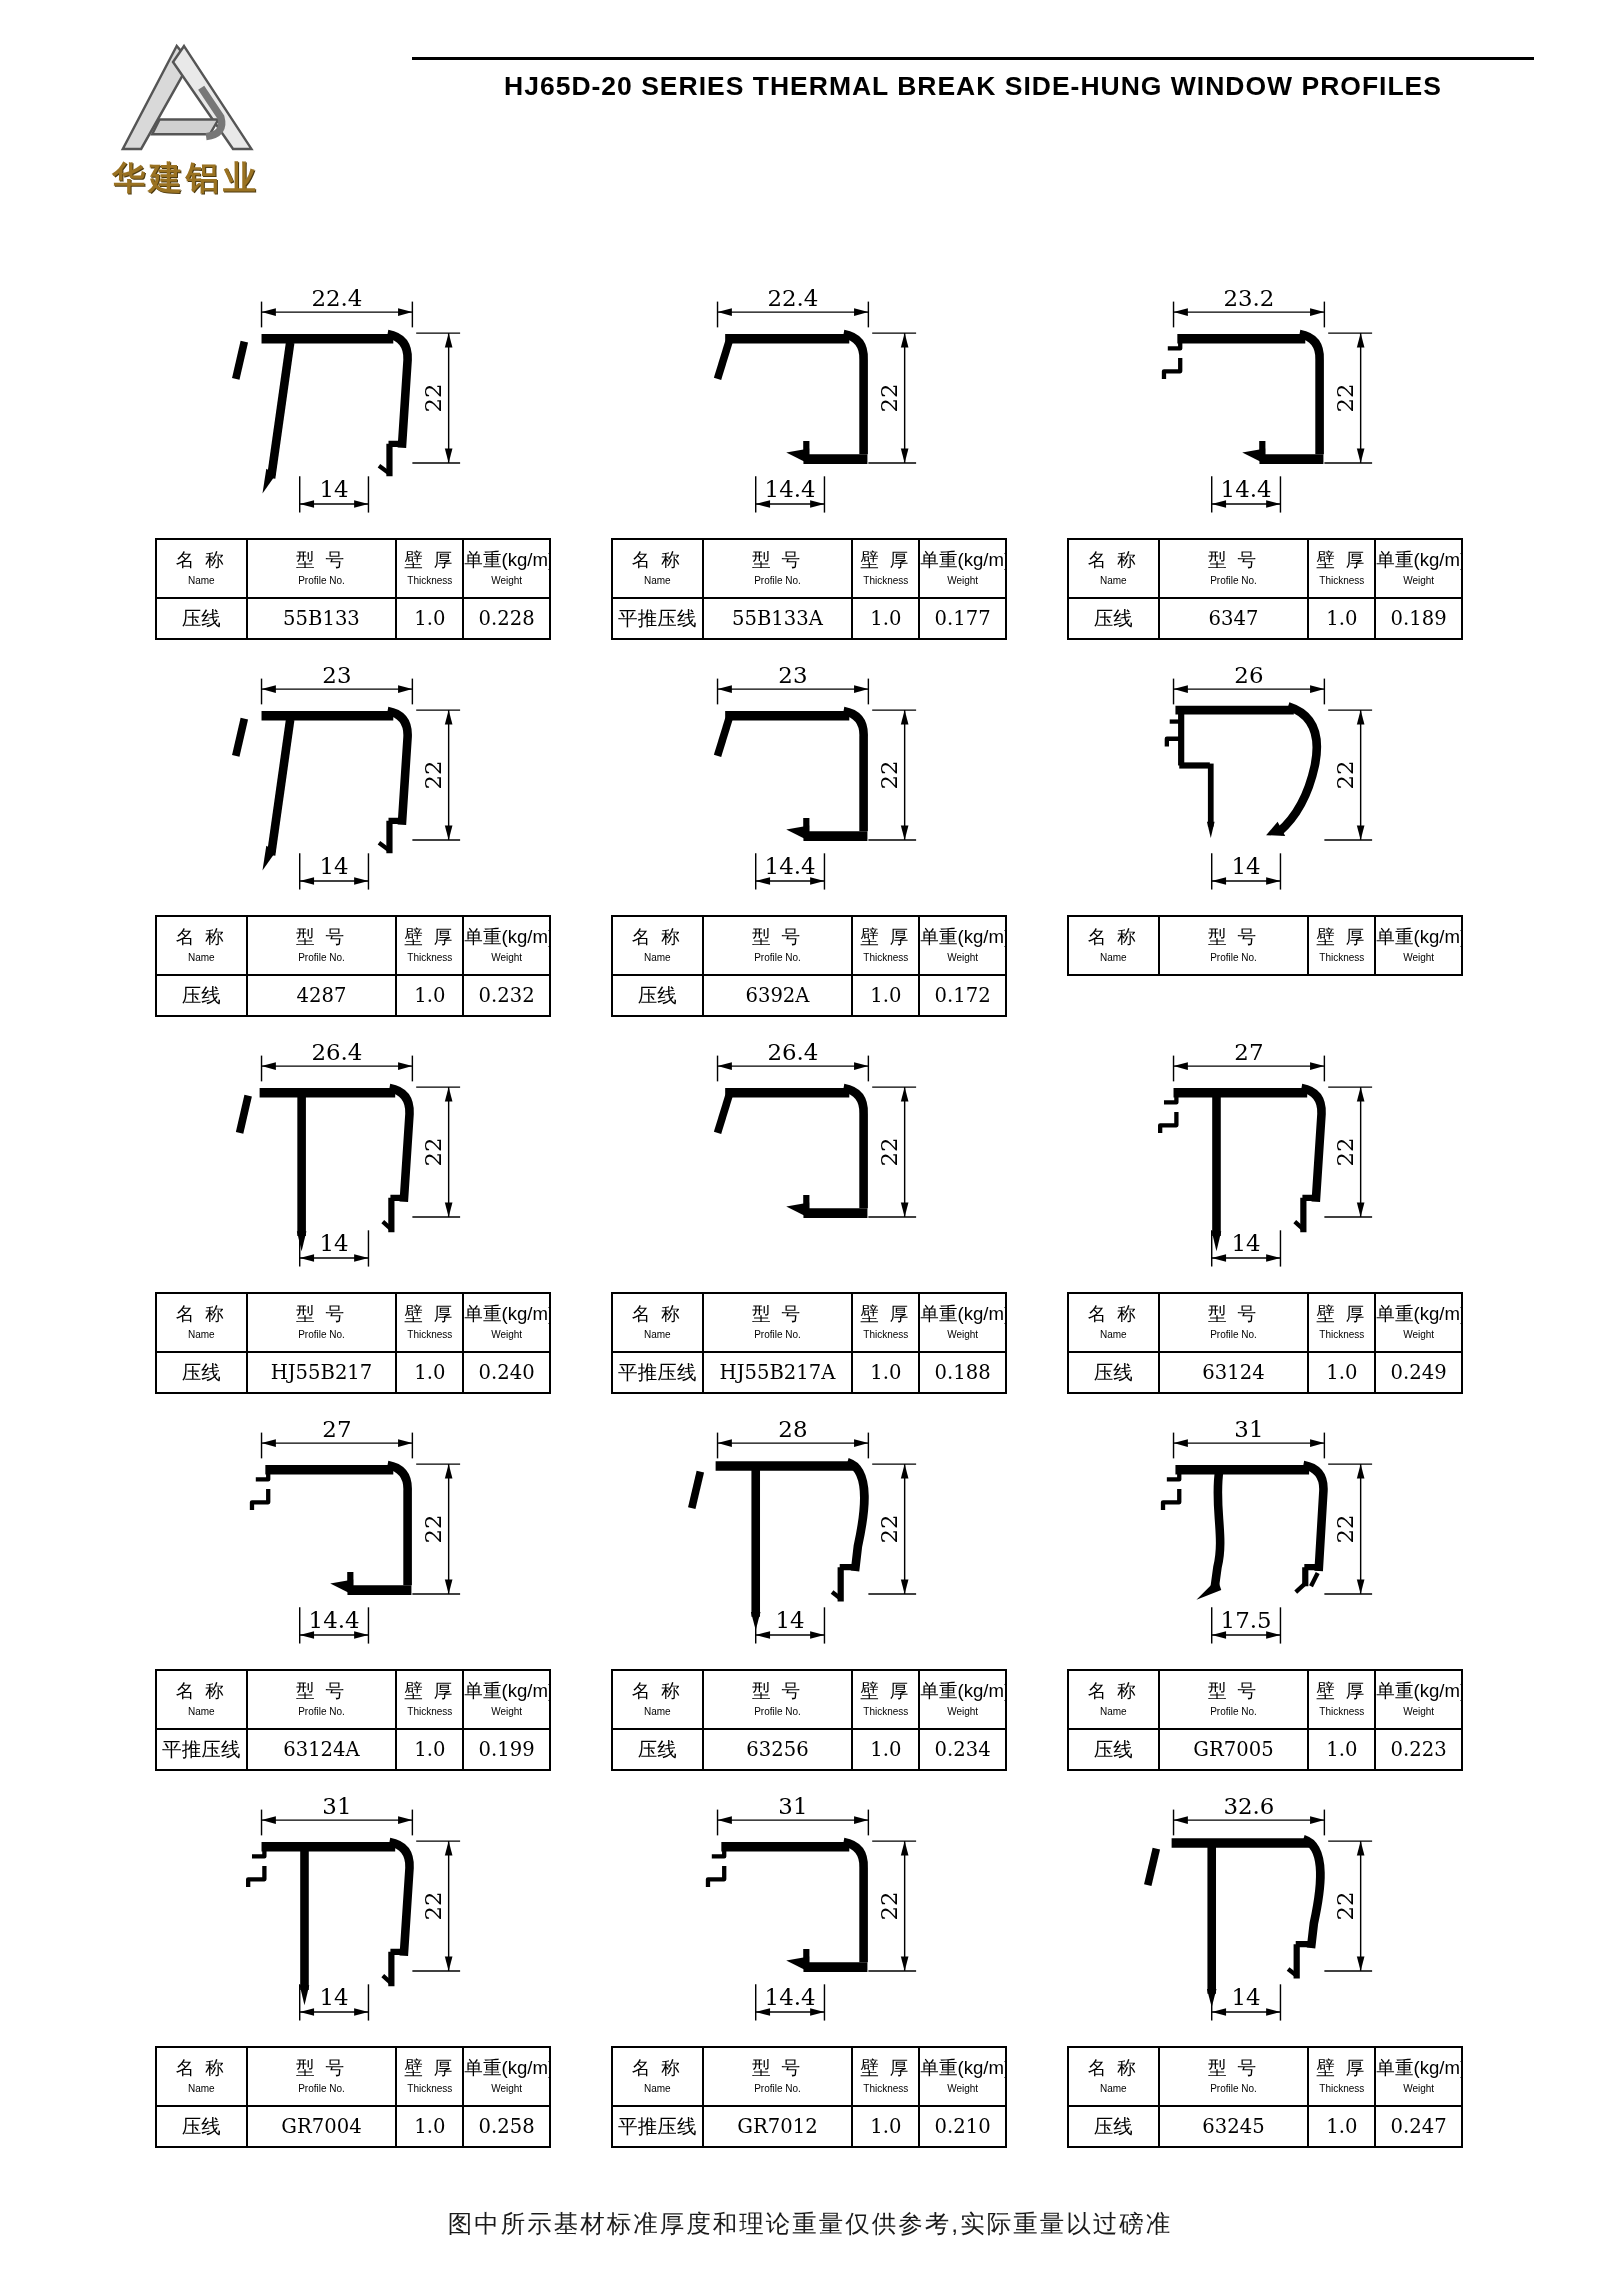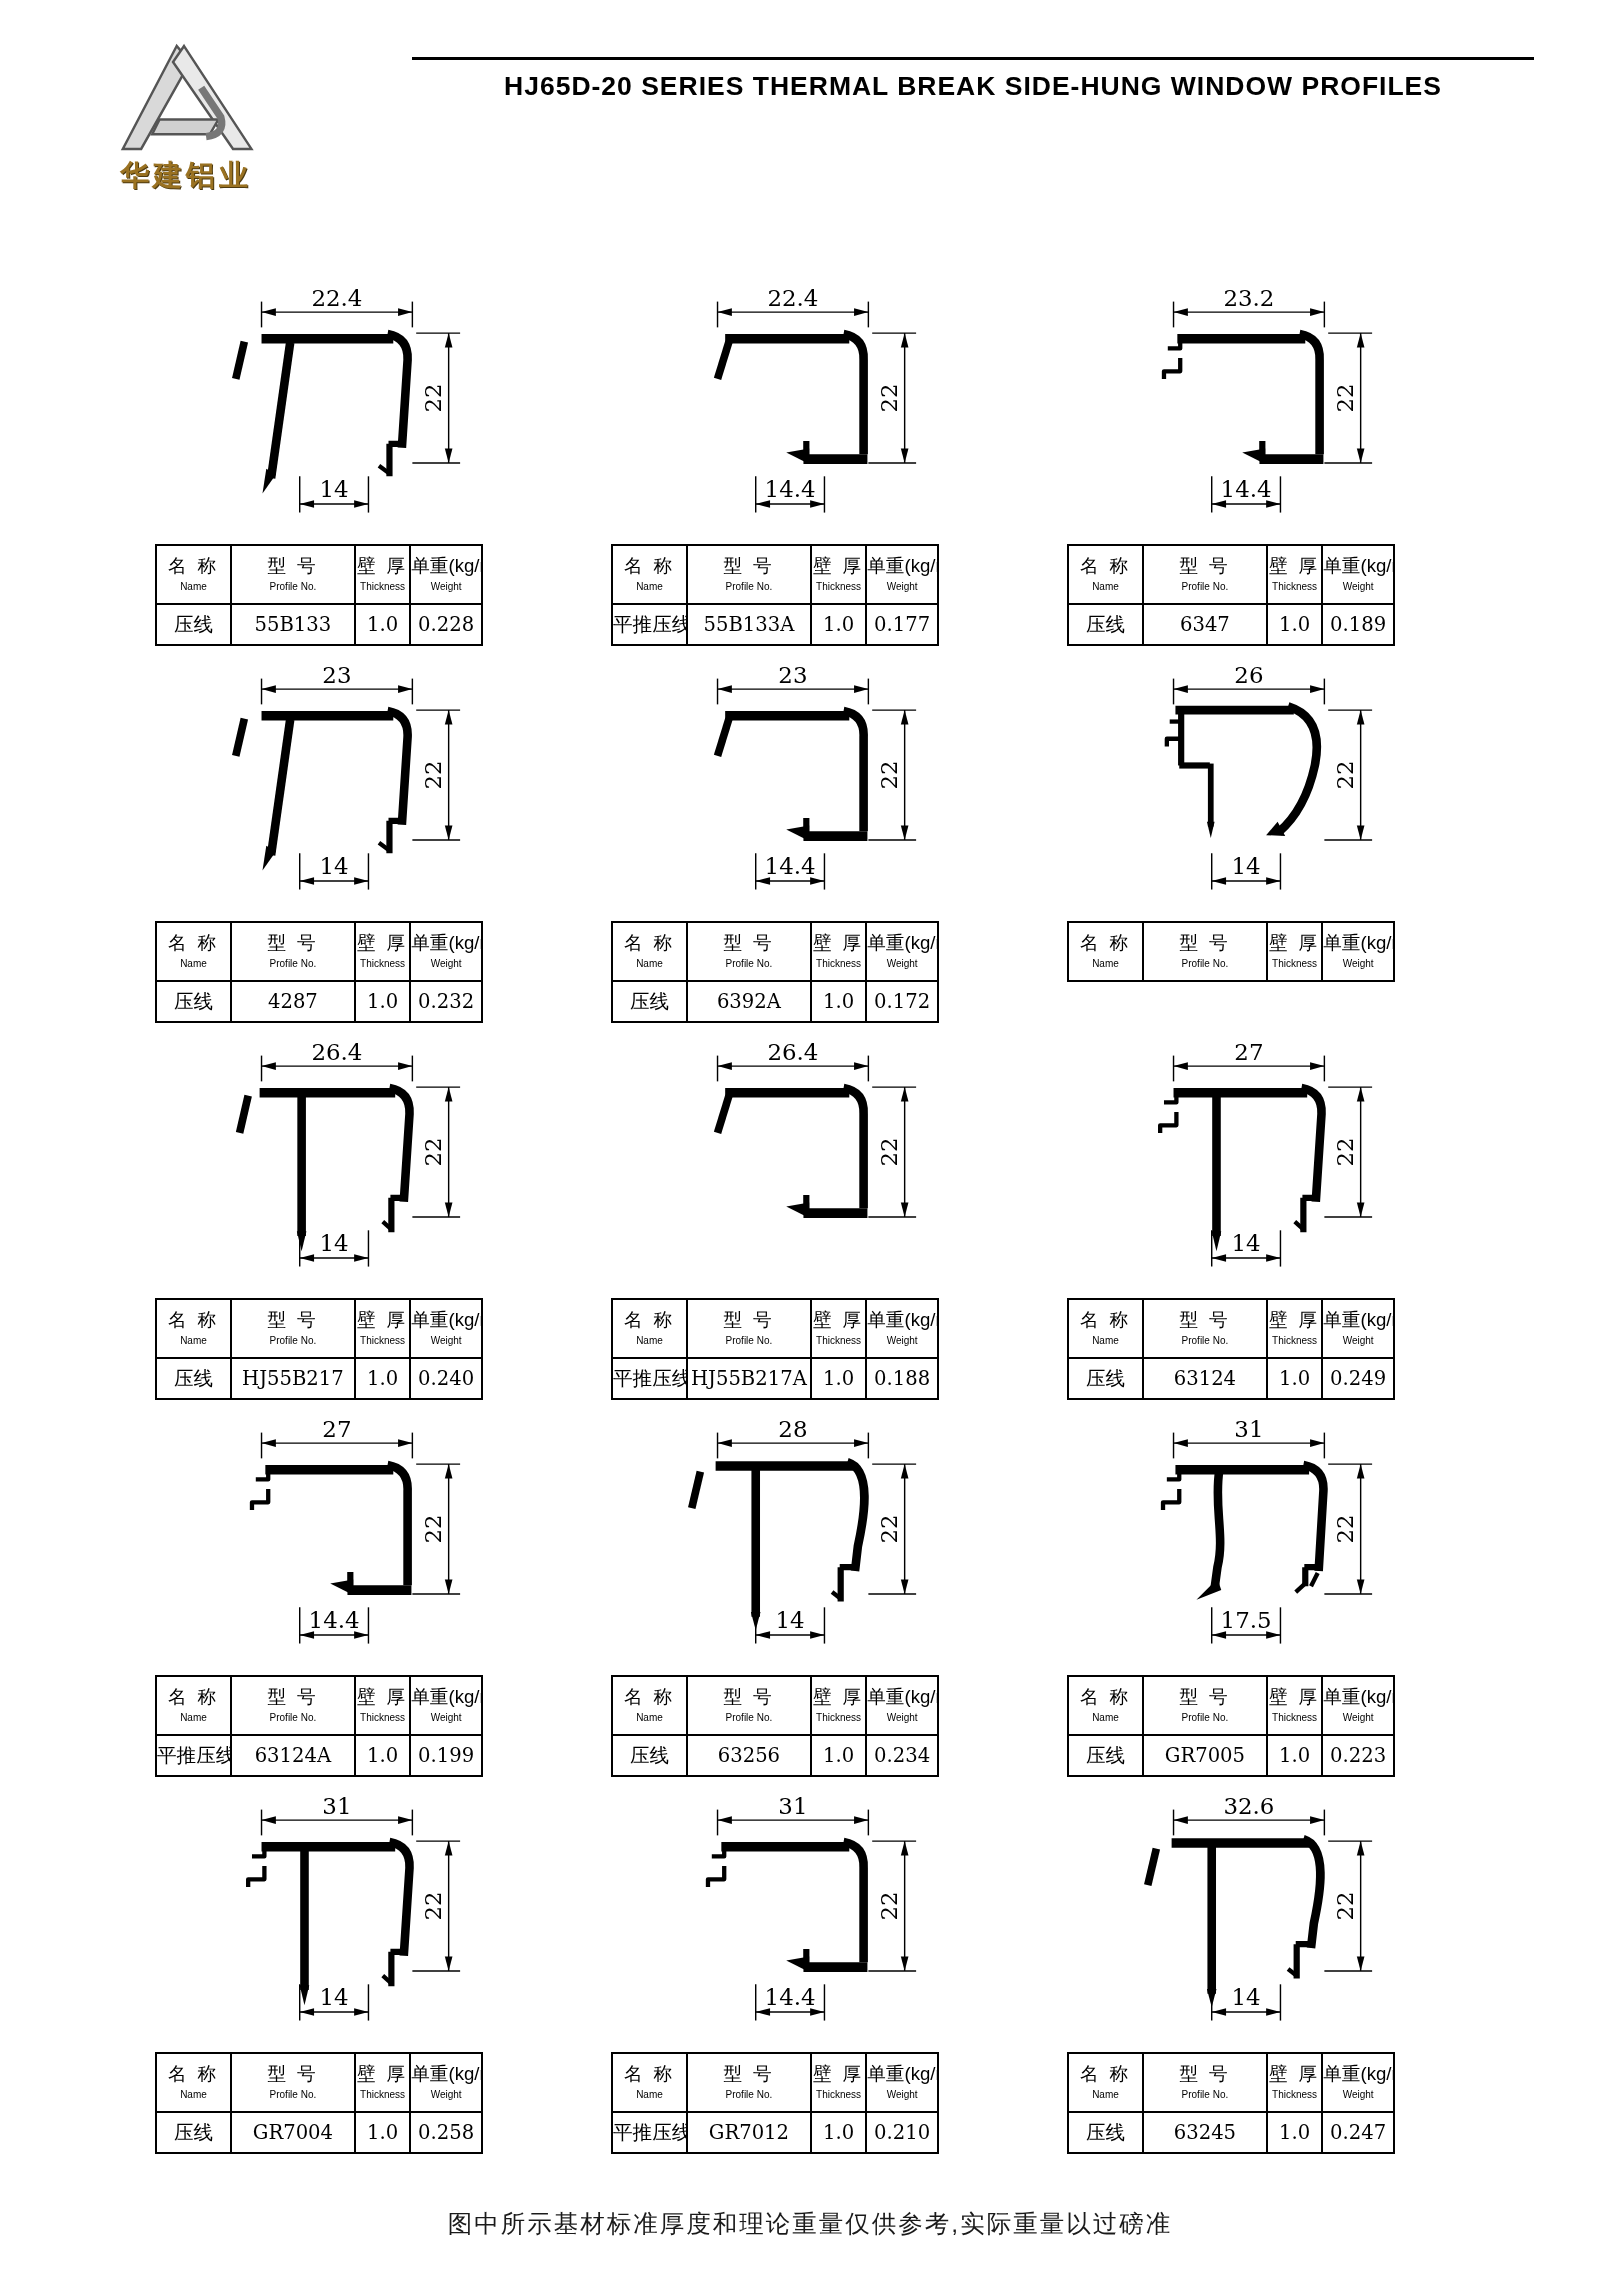--- a/index.html
+++ b/index.html
@@ -3,36 +3,36 @@
 <meta charset="utf-8">
 <style>
   html,body{margin:0;padding:0;background:#888;}
   .page{position:relative;width:1620px;height:2293px;background:#ffffff;
         font-family:"Liberation Sans",sans-serif;color:#000;overflow:hidden;}
 
   
   .header{position:absolute;left:0;top:0;width:100%;height:235px;}
   .logo{position:absolute;left:93px;top:41px;width:186px;text-align:center;}
   .logo svg{display:block;margin:0 auto;}
-  .logo-text{margin-top:2px;font-weight:bold;font-size:29px;letter-spacing:3.9px;
+  .logo-text{margin-top:2px;font-weight:bold;font-size:33px;letter-spacing:3.9px;
              color:#9a7222;text-shadow:1px 1px 0 #4d3a10;}
   .titlebox{position:absolute;left:412px;top:47px;width:1122px;}
   .title-cn{font-size:53px;font-weight:bold;letter-spacing:5.9px;white-space:nowrap;}
   .title-rule{height:2.9px;background:#000;margin-top:9.8px;}
   .subtitle{margin-top:11.8px;text-align:center;font-size:26.5px;letter-spacing:1px;
             font-weight:bold;white-space:nowrap;}
 
   
   .grid{position:absolute;left:155px;top:272px;display:grid;
         grid-template-columns:repeat(3,456px);grid-auto-rows:377px;}
   .cell{display:flex;flex-direction:column;}
   .fig{width:404px;height:253px;display:block;}
 
   
-  table.spec{border-collapse:collapse;width:328px;table-layout:fixed;margin-top:19px;}
+  table.spec{border-collapse:collapse;width:396px;table-layout:fixed;margin-top:13px;}
   table.spec th,table.spec td{border:2px solid #000;text-align:center;padding:0;
         overflow:hidden;white-space:nowrap;}
   table.spec th{height:57px;font-weight:normal;}
   table.spec td{height:39px;font-family:"DejaVu Serif",serif;font-size:19.6px;}
   th .cn{display:block;font-size:18.6px;letter-spacing:2.9px;line-height:25.5px;}
   th .en{display:block;font-size:10px;letter-spacing:0;line-height:17.6px;
          font-family:"Liberation Sans",sans-serif;}
   th.c-wt .cn{letter-spacing:0;}
 
   

